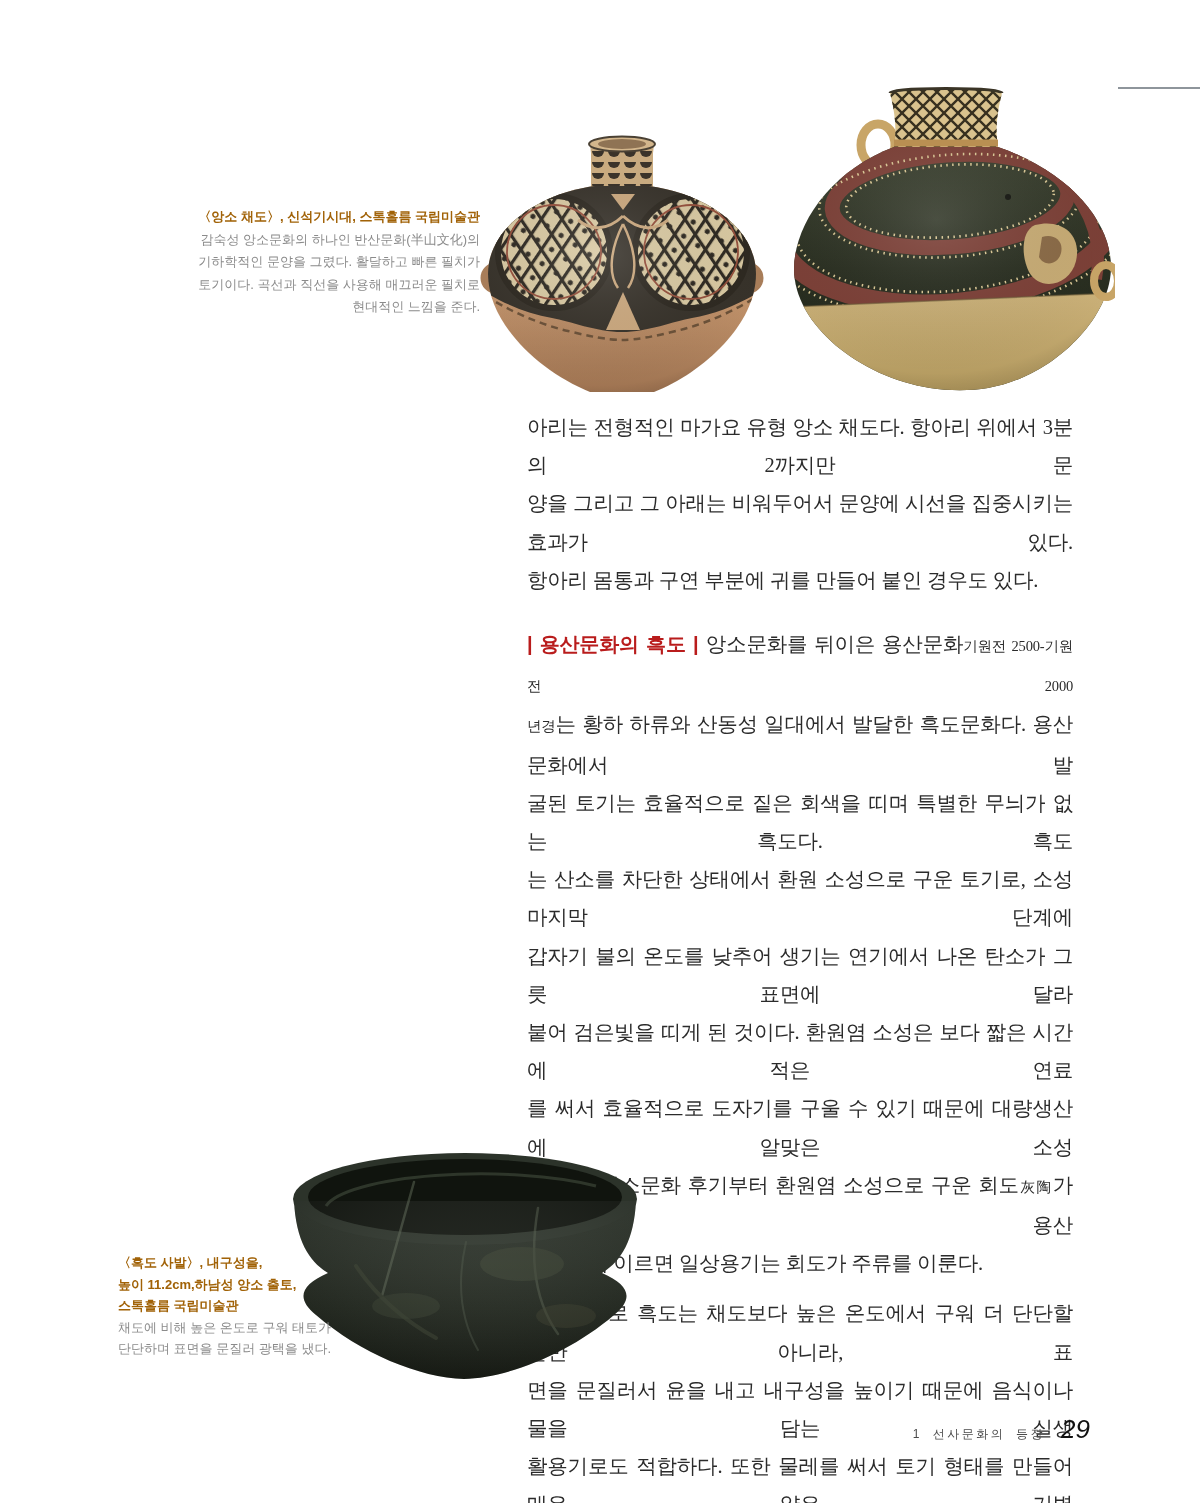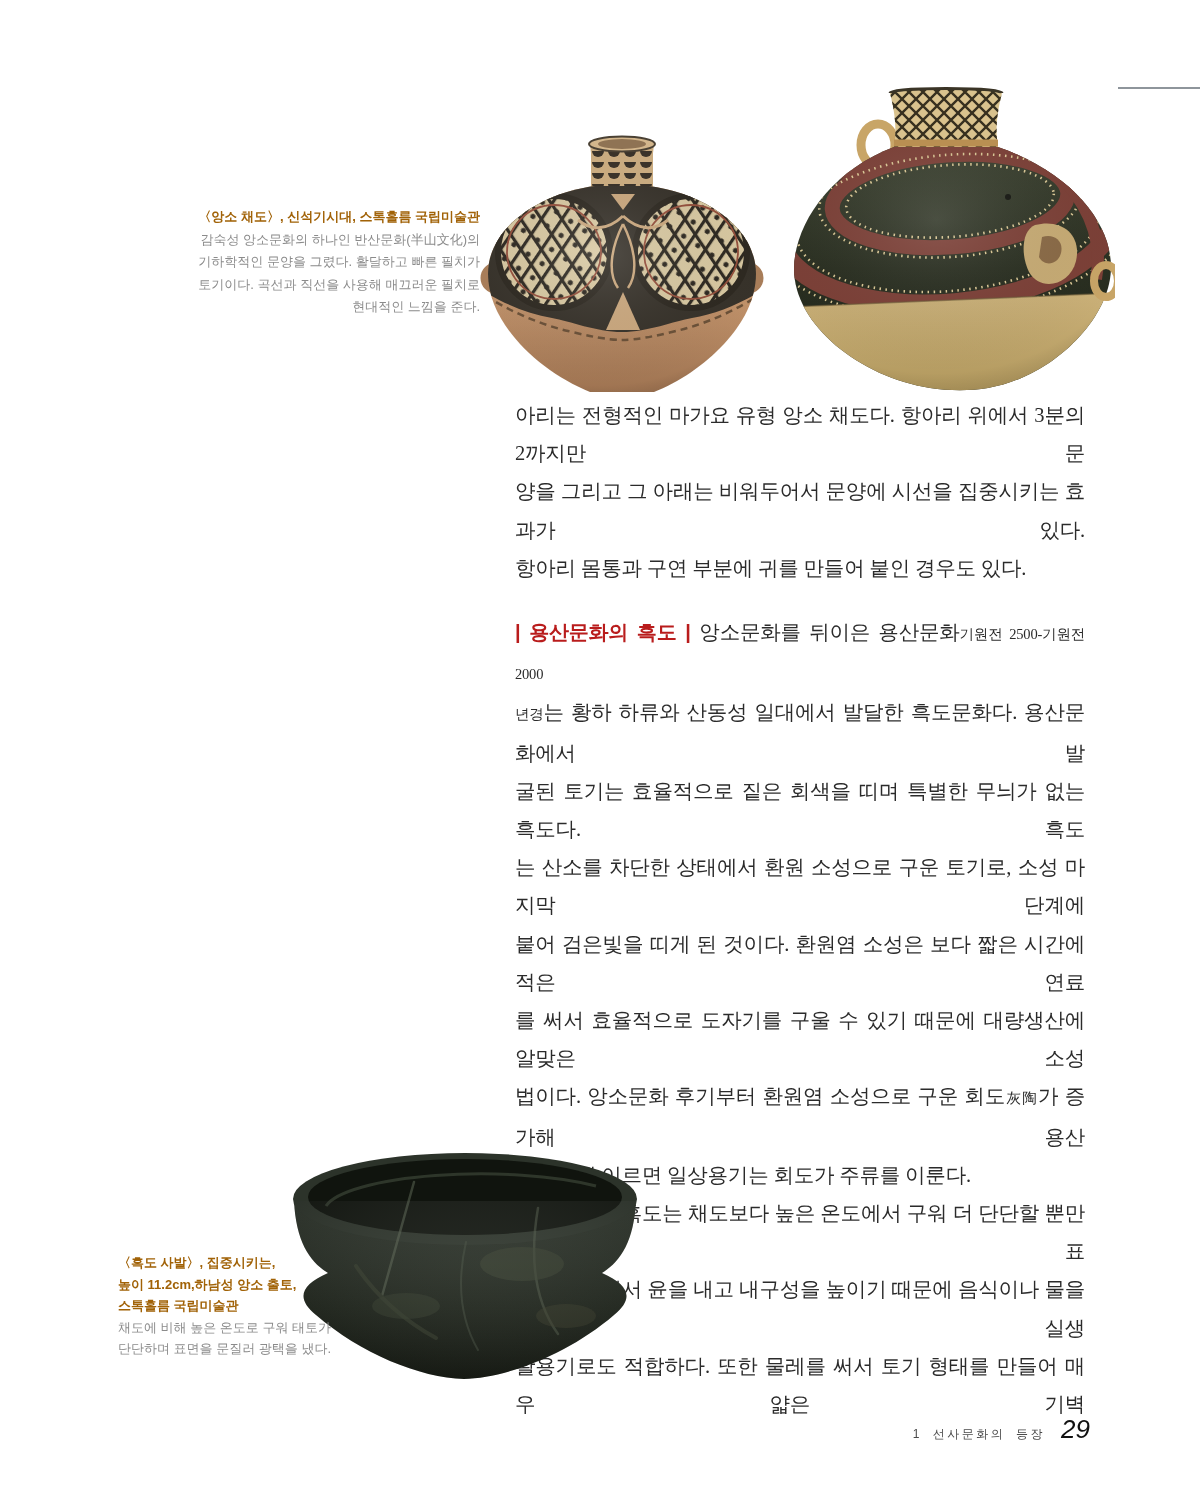--- a/index.html
+++ b/index.html
@@ -17,21 +17,21 @@
   
   .caption{position:absolute;font-family:"Liberation Sans","DejaVu Sans",sans-serif;font-size:13px;}
   .caption .cap-title{font-weight:bold;color:#a16207;}
   .caption .cap-line{color:#8b8b8b;}
   .caption-yangshao{left:150px;top:206px;width:330px;text-align:right;line-height:22.5px;}
   .caption-bowl{left:118px;top:1252px;width:240px;text-align:left;line-height:21.5px;}
 
   
   .article{position:absolute;left:515px;top:396px;width:570px;font-size:20.5px;line-height:38.2px;
            letter-spacing:-0.2px;}
-  .para{margin:0;}
+  .para{margin:12px;}
   .p2{margin-top:26px;}
   .line{text-align:justify;text-align-last:justify;}
   .line.last{text-align-last:left;}
   .seg-h{font-family:"Liberation Sans","DejaVu Sans",sans-serif;font-weight:bold;font-size:20px;color:#b91c1c;}
   .seg-s{font-size:14.5px;}
   
   .p3 .line:nth-child(8){margin-left:52px;}
   .p3 .line:nth-child(9){margin-left:80px;}
   .p3 .line:nth-child(10){margin-left:98px;}
   .p3 .line:nth-child(11){margin-left:113px;}
@@ -193,20 +193,21 @@
       <div class="para p1">
         <div class="line"><span class="seg">아리는 전형적인 마가요 유형 앙소 채도다. 항아리 위에서 3분의 2까지만 문</span></div>
         <div class="line"><span class="seg">양을 그리고 그 아래는 비워두어서 문양에 시선을 집중시키는 효과가 있다.</span></div>
         <div class="line last"><span class="seg">항아리 몸통과 구연 부분에 귀를 만들어 붙인 경우도 있다.</span></div>
       </div>
       <div class="para p2">
         <div class="line"><span class="seg seg-h">| 용산문화의 흑도 |  </span><span class="seg">앙소문화를 뒤이은 용산문화</span><span class="seg seg-s">기원전 2500-기원전 2000</span></div>
         <div class="line"><span class="seg seg-s">년경</span><span class="seg">는 황하 하류와 산동성 일대에서 발달한 흑도문화다. 용산문화에서 발</span></div>
         <div class="line"><span class="seg">굴된 토기는 효율적으로 짙은 회색을 띠며 특별한 무늬가 없는 흑도다. 흑도</span></div>
         <div class="line"><span class="seg">는 산소를 차단한 상태에서 환원 소성으로 구운 토기로, 소성 마지막 단계에</span></div>
+        <div class="line"><span class="seg">갑자기 불의 온도를 낮추어 생기는 연기에서 나온 탄소가 그릇 표면에 달라</span></div>
         <div class="line"><span class="seg">붙어 검은빛을 띠게 된 것이다. 환원염 소성은 보다 짧은 시간에 적은 연료</span></div>
         <div class="line"><span class="seg">를 써서 효율적으로 도자기를 구울 수 있기 때문에 대량생산에 알맞은 소성</span></div>
         <div class="line"><span class="seg">법이다. 앙소문화 후기부터 환원염 소성으로 구운 회도</span><span class="seg seg-s">灰陶</span><span class="seg">가 증가해 용산</span></div>
         <div class="line last"><span class="seg">문화기에 이르면 일상용기는 회도가 주류를 이룬다.</span></div>
       </div>
       <div class="para p3">
         <div class="line"><span class="seg">일반적으로 흑도는 채도보다 높은 온도에서 구워 더 단단할 뿐만 아니라, 표</span></div>
         <div class="line"><span class="seg">면을 문질러서 윤을 내고 내구성을 높이기 때문에 음식이나 물을 담는 실생</span></div>
         <div class="line"><span class="seg">활용기로도 적합하다. 또한 물레를 써서 토기 형태를 만들어 매우 얇은 기벽</span></div>
         <div class="line"></div>
@@ -240,21 +241,21 @@
         <path d="M70,120 C90,150 120,176 150,192" stroke="#39402f" stroke-width="4" fill="none"></path>
       </g>
       <ellipse cx="236" cy="118" rx="42" ry="17" fill="#39402f" opacity="0.55"></ellipse>
       <ellipse cx="120" cy="160" rx="34" ry="13" fill="#343b2c" opacity="0.5"></ellipse>
       <ellipse cx="280" cy="170" rx="30" ry="12" fill="#3a3b2b" opacity="0.45"></ellipse>
       <path d="M8,55 C10,96 24,116 42,127 C14,139 10,153 30,169 C74,207 134,232 178,233 C222,232 284,207 328,169 C348,153 344,139 316,127 C334,116 348,96 350,55 Z" fill="url(#bowlSheen)"></path>
     </svg>
   </div>
 
   <div class="caption caption-bowl">
-    <div class="cap-title">〈흑도 사발〉, 집중시키는,</div>
+    <div class="cap-title">〈흑도 사발〉, 내구성을,</div>
     <div class="cap-title">높이 11.2cm,하남성 앙소 출토,</div>
     <div class="cap-title">스톡홀름 국립미술관</div>
     <div class="cap-line">채도에 비해 높은 온도로 구워 태토가</div>
     <div class="cap-line">단단하며 표면을 문질러 광택을 냈다.</div>
   </div>
 
   <div class="footer">
     <span class="chapter">1 선사문화의 등장</span>
     <span class="pagenum">29</span>
   </div>

